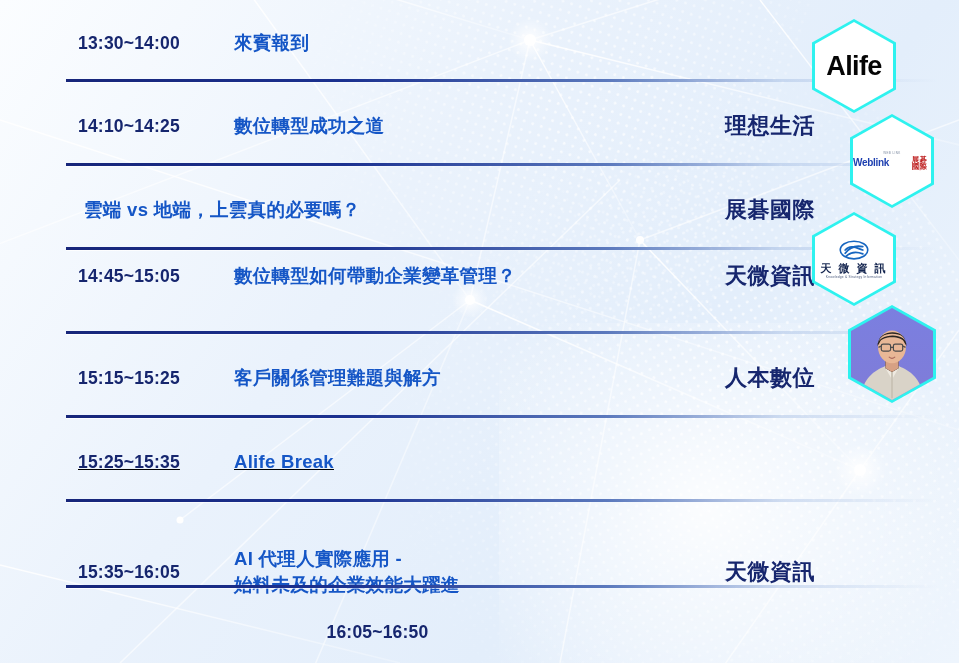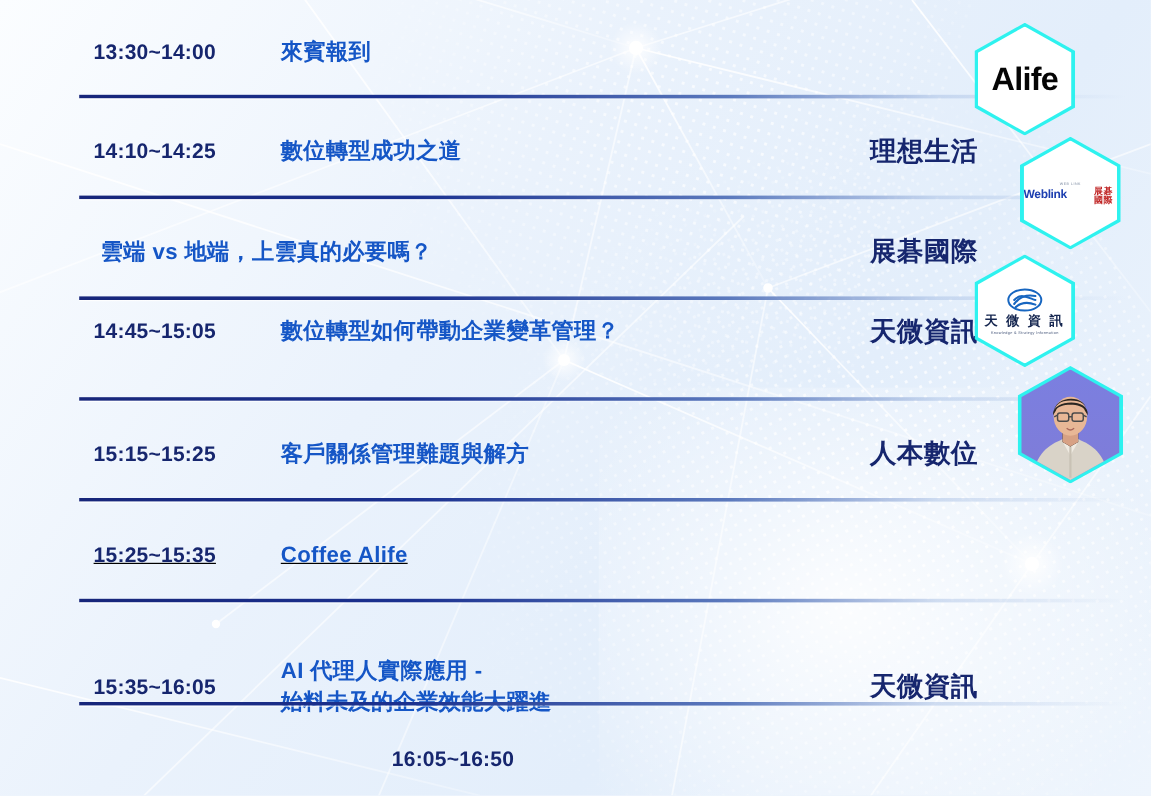--- a/index.html
+++ b/index.html
@@ -307,21 +307,21 @@
 
     <div class="row" style="top:361px;height:34px;">
       <div class="time">15:15~15:25</div>
       <div class="title">客戶關係管理難題與解方</div>
       <div class="org">人本數位</div>
     </div>
     <div class="sep" style="top:415px;"></div>
 
     <div class="row break" style="top:445px;height:34px;text-decoration:underline;">
       <div class="time">15:25~15:35</div>
-      <div class="title">Coffee Alife</div>
+      <div class="title">Alife Break</div>
       <div class="org"></div>
     </div>
     <div class="sep" style="top:499px;"></div>
 
     <div class="row" style="top:544px;height:56px;">
       <div class="time">15:35~16:05</div>
       <div class="title">AI 代理人實際應用 -
 始料未及的企業效能大躍進</div>
       <div class="org">天微資訊</div>
     </div>

